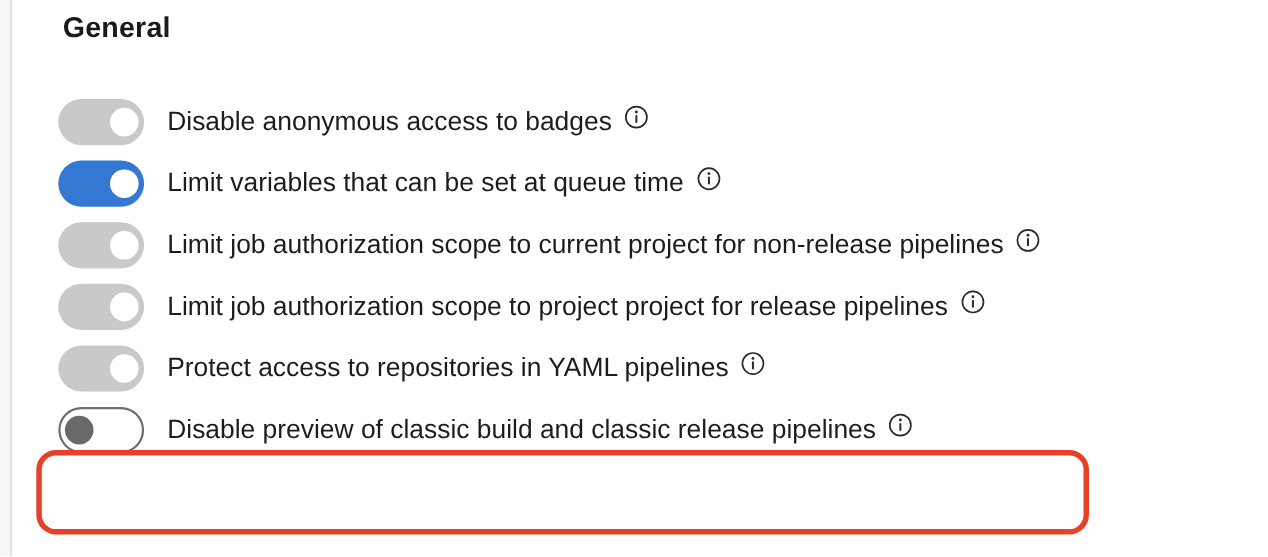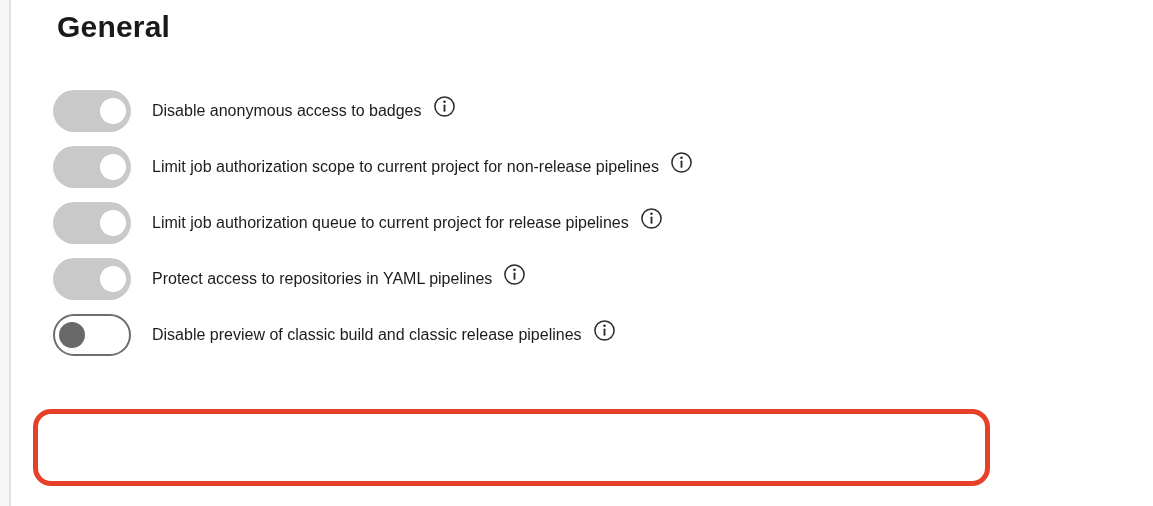--- a/index.html
+++ b/index.html
@@ -19,21 +19,21 @@
     position: absolute;
     left: 0; top: 0;
     width: 11px; height: 100%;
     background: #f6f6f6;
     border-right: 2px solid #e3e3e3;
   }
   .section-heading {
     position: absolute;
     left: 57px;
     top: 10px;
-    font-size: 30px;
+    font-size: 26px;
     font-weight: bold;
     color: #1a1a1a;
     letter-spacing: 0.2px;
   }
   .rows {
     position: absolute;
     left: 53px;
     top: 83px;
   }
   .setting-row {
@@ -61,21 +61,21 @@
   .toggle.state-on { background: #3478d4; }
   .toggle.state-on .knob { background: #ffffff; right: 5px; top: 8px; }
   .toggle.state-off {
     background: #ffffff;
     border: 2px solid #6e6e6e;
   }
   .toggle.state-off .knob { background: #696969; left: 4px; top: 6px; }
   
   .setting-label {
     margin-left: 21px;
-    font-size: 16px;
+    font-size: 24px;
     color: #1c1c1c;
     white-space: nowrap;
   }
   .info {
     margin-left: 11px;
     width: 23px;
     height: 23px;
     transform: translateY(-5px);
     color: #2a2a2a;
     cursor: pointer;
@@ -111,40 +111,53 @@
       <span class="setting-label">Disable anonymous access to badges</span>
       <span class="info">
         <svg viewBox="0 0 24 24" fill="none">
             <circle cx="12" cy="12" r="10" stroke="currentColor" stroke-width="1.6"></circle>
             <line x1="12" y1="10.8" x2="12" y2="16.6" stroke="currentColor" stroke-width="1.9" stroke-linecap="round"></line>
             <circle cx="12" cy="7.1" r="1.35" fill="currentColor"></circle>
           </svg>
       </span>
     </div>
 
+    <div class="setting-row">
+      <div class="toggle state-on">
+        <div class="knob"></div>
+      </div>
+      <span class="setting-label">Limit variables that can be set at queue time</span>
+      <span class="info">
+        <svg viewBox="0 0 24 24" fill="none">
+            <circle cx="12" cy="12" r="10" stroke="currentColor" stroke-width="1.6"></circle>
+            <line x1="12" y1="10.8" x2="12" y2="16.6" stroke="currentColor" stroke-width="1.9" stroke-linecap="round"></line>
+            <circle cx="12" cy="7.1" r="1.35" fill="currentColor"></circle>
+          </svg>
+      </span>
+    </div>
 
     <div class="setting-row">
       <div class="toggle state-disabled-on">
         <div class="knob"></div>
       </div>
       <span class="setting-label">Limit job authorization scope to current project for non-release pipelines</span>
       <span class="info">
         <svg viewBox="0 0 24 24" fill="none">
             <circle cx="12" cy="12" r="10" stroke="currentColor" stroke-width="1.6"></circle>
             <line x1="12" y1="10.8" x2="12" y2="16.6" stroke="currentColor" stroke-width="1.9" stroke-linecap="round"></line>
             <circle cx="12" cy="7.1" r="1.35" fill="currentColor"></circle>
           </svg>
       </span>
     </div>
 
     <div class="setting-row">
       <div class="toggle state-disabled-on">
         <div class="knob"></div>
       </div>
-      <span class="setting-label">Limit job authorization queue to current project for release pipelines</span>
+      <span class="setting-label">Limit job authorization scope to project project for release pipelines</span>
       <span class="info">
         <svg viewBox="0 0 24 24" fill="none">
             <circle cx="12" cy="12" r="10" stroke="currentColor" stroke-width="1.6"></circle>
             <line x1="12" y1="10.8" x2="12" y2="16.6" stroke="currentColor" stroke-width="1.9" stroke-linecap="round"></line>
             <circle cx="12" cy="7.1" r="1.35" fill="currentColor"></circle>
           </svg>
       </span>
     </div>
 
 

